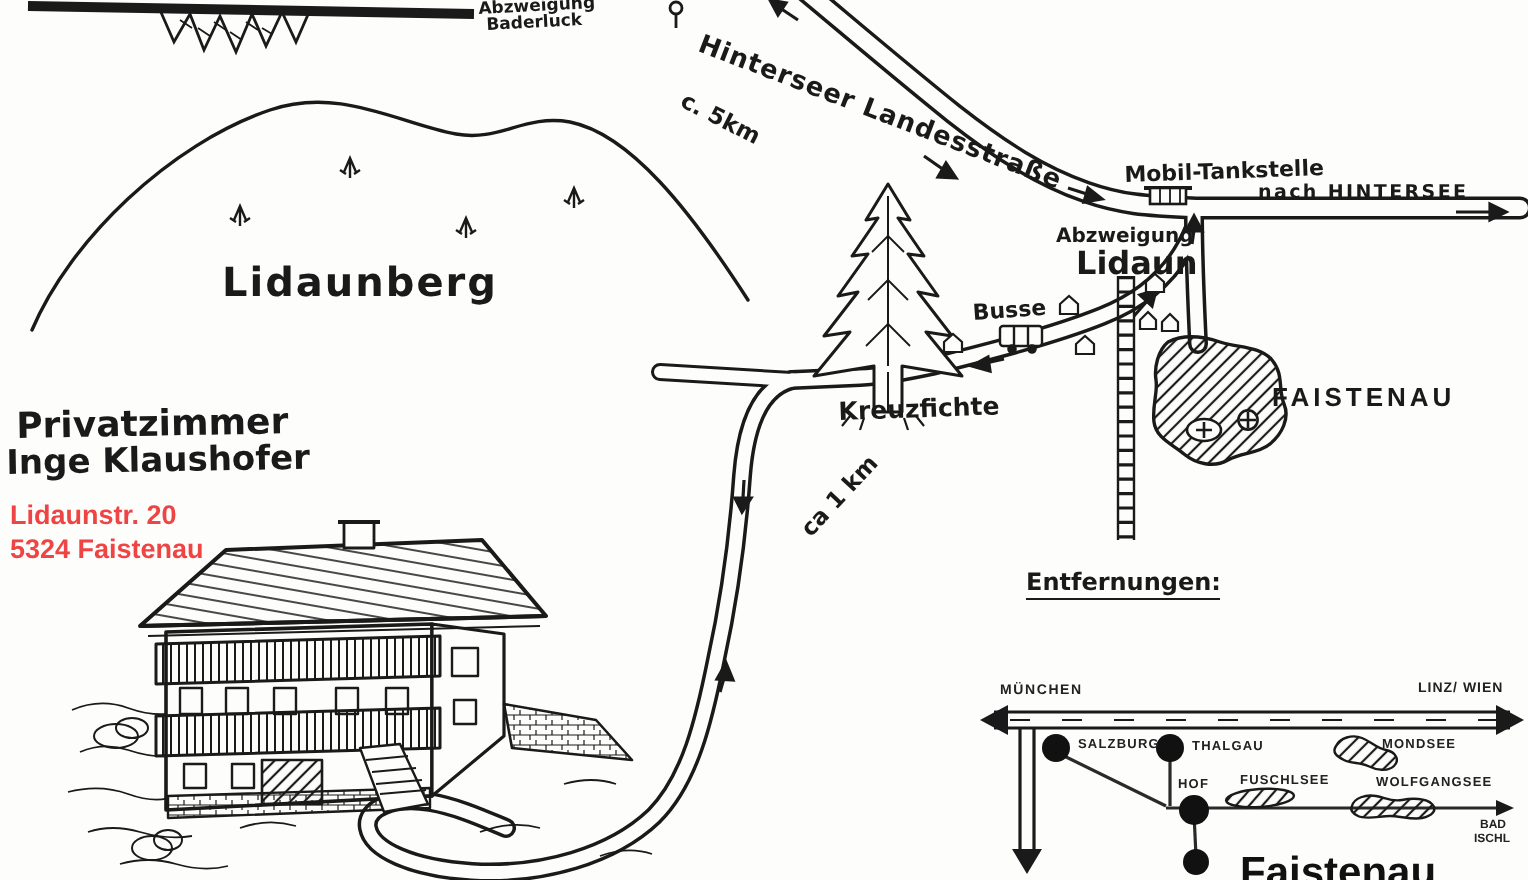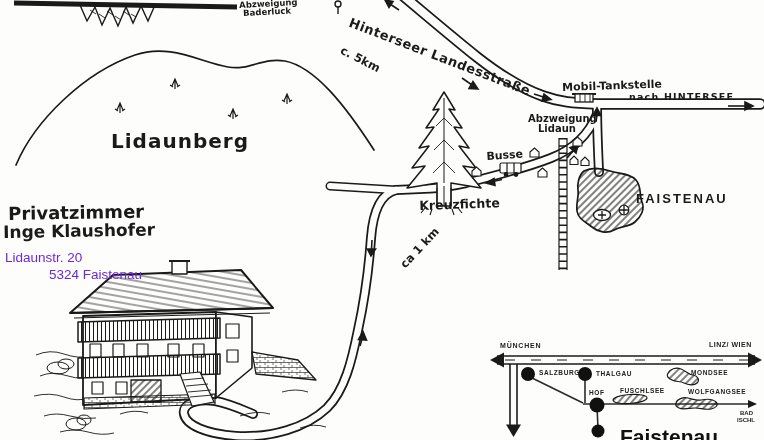--- a/index.html
+++ b/index.html
@@ -4,21 +4,21 @@
 <style>
   html,body{margin:0;padding:0;background:#888;}
   .stage{
     position:relative;width:764px;height:440px;margin:0 auto;
     background:#fdfdfc;overflow:hidden;
     font-family:"DejaVu Sans",sans-serif;color:#1a1a1a;
   }
   .stage svg{position:absolute;left:0;top:0;}
   .lbl{position:absolute;white-space:pre;line-height:1.05;color:#1a1a1a;
        font-family:"DejaVu Sans",sans-serif;font-weight:bold;transform-origin:left top;}
-  .typed{font-family:"Liberation Sans",sans-serif;font-weight:normal;color:#6d28d9;}
+  .typed{font-family:"Liberation Sans",sans-serif;font-weight:bold;color:#ef4444;}
   .inset-lbl{position:absolute;white-space:pre;font-family:"Liberation Sans",sans-serif;
        font-weight:bold;color:#222;transform-origin:left top;}
   .underlined{border-bottom:1.4px solid #1a1a1a;padding-bottom:1px;}
 </style>
 </head>
 <body>
 
 <div class="stage">
 
 <svg width="764" height="440" viewBox="0 0 764 440">
@@ -243,33 +243,34 @@
 <div class="lbl" style="left:239px;top:1px;font-size:8.5px;transform:rotate(-3deg);">Abzweigung</div>
 <div class="lbl" style="left:243px;top:9px;font-size:8.5px;transform:rotate(-3deg);">Baderluck</div>
 
 <div class="lbl" style="left:352px;top:16px;font-size:13px;transform:rotate(21deg);letter-spacing:0.5px;">Hinterseer Landesstraße</div>
 <div class="lbl" style="left:344px;top:44px;font-size:11.5px;transform:rotate(27deg);">c. 5km</div>
 
 <div class="lbl" style="left:562px;top:82px;font-size:11px;transform:rotate(-2deg);">Mobil-Tankstelle</div>
 <div class="lbl" style="left:629px;top:92px;font-size:9.5px;letter-spacing:1.2px;">nach HINTERSEE</div>
 
 <div class="lbl" style="left:528px;top:114px;font-size:10px;">Abzweigung</div>
-<div class="lbl" style="left:538px;top:124px;font-size:10px;">Lidaun</div>
+<div class="lbl" style="left:538px;top:124px;font-size:16px;">Lidaun</div>
 
 <div class="lbl" style="left:486px;top:151px;font-size:11px;transform:rotate(-4deg);">Busse</div>
 <div class="lbl" style="left:419px;top:199px;font-size:12.5px;transform:rotate(-2deg);">Kreuzfichte</div>
 <div class="lbl" style="left:111px;top:131px;font-size:20px;letter-spacing:1px;">Lidaunberg</div>
 <div class="lbl" style="left:636px;top:192px;font-size:13px;letter-spacing:2px;font-family:'Liberation Sans',sans-serif;">FAISTENAU</div>
 <div class="lbl" style="left:398px;top:262px;font-size:11.5px;transform:rotate(-47deg);">ca 1 km</div>
 
 <div class="lbl" style="left:8px;top:205px;font-size:18px;transform:rotate(-1deg);">Privatzimmer</div>
 <div class="lbl" style="left:3px;top:224px;font-size:17px;transform:rotate(-1deg);">Inge Klaushofer</div>
 <div class="lbl typed" style="left:5px;top:251px;font-size:13.5px;">Lidaunstr. 20</div>
-<div class="lbl typed" style="left:5px;top:268px;font-size:13.5px;margin-left:44px;">5324 Faistenau</div>
-
+<div class="lbl typed" style="left:5px;top:268px;font-size:13.5px;">5324 Faistenau</div>
+
+<div class="lbl underlined" style="left:513px;top:285px;font-size:12px;">Entfernungen:</div>
 
 <div class="inset-lbl" style="left:500px;top:342px;font-size:7px;letter-spacing:0.8px;">MÜNCHEN</div>
 <div class="inset-lbl" style="left:709px;top:341px;font-size:7px;letter-spacing:0.5px;">LINZ/ WIEN</div>
 <div class="inset-lbl" style="left:539px;top:369px;font-size:6.5px;letter-spacing:0.6px;">SALZBURG</div>
 <div class="inset-lbl" style="left:596px;top:370px;font-size:6.5px;letter-spacing:0.6px;">THALGAU</div>
 <div class="inset-lbl" style="left:691px;top:369px;font-size:6.5px;letter-spacing:0.6px;">MONDSEE</div>
 <div class="inset-lbl" style="left:589px;top:389px;font-size:6.5px;letter-spacing:0.6px;">HOF</div>
 <div class="inset-lbl" style="left:620px;top:387px;font-size:6.5px;letter-spacing:0.6px;">FUSCHLSEE</div>
 <div class="inset-lbl" style="left:688px;top:388px;font-size:6.5px;letter-spacing:0.6px;">WOLFGANGSEE</div>
 <div class="inset-lbl" style="left:740px;top:410px;font-size:6px;">BAD</div>

